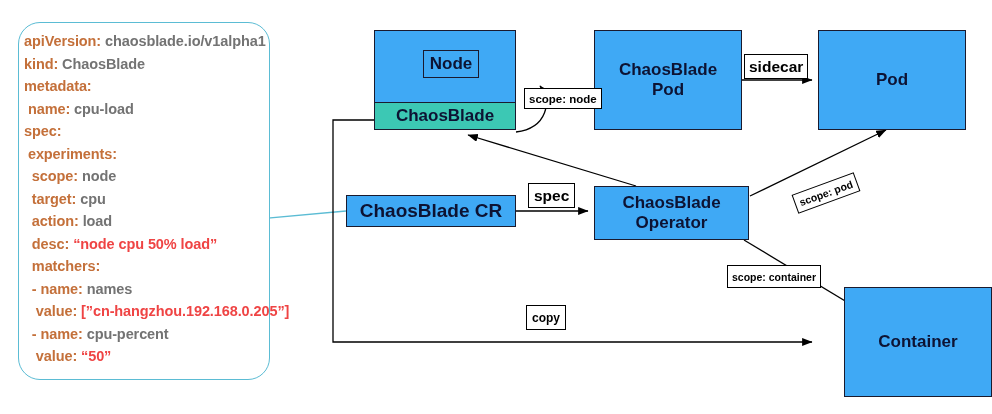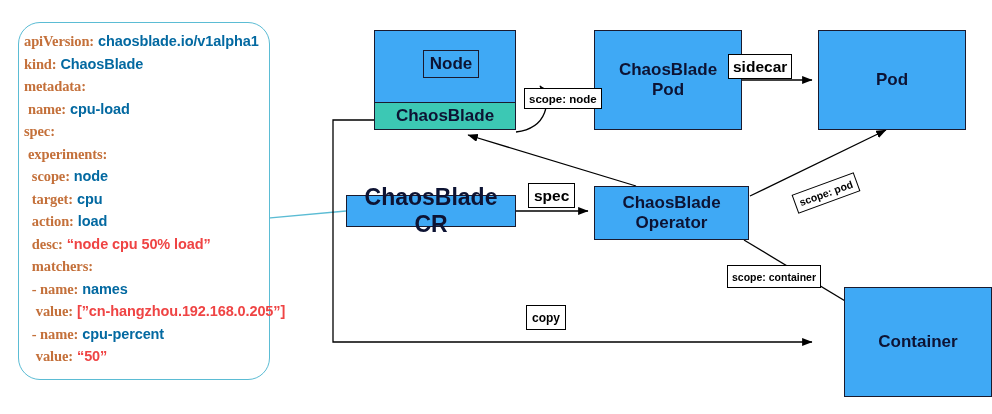--- a/index.html
+++ b/index.html
@@ -18,22 +18,22 @@
     position:absolute;left:18px;top:22px;width:252px;height:358px;
     border:1.6px solid #5bbcd4;border-radius:22px;background:#ffffff;
     box-sizing:border-box;
   }
   .yaml{
     position:absolute;left:24px;top:30px;width:300px;
     font-size:14.5px;font-weight:bold;line-height:22.5px;
     white-space:pre;letter-spacing:-0.1px;
   }
   .yaml .row{height:22.5px;}
-  .k{color:#c4703a;font-family:Liberation Serif, serif;}
-  .v{color:#0369a1;}
+  .k{color:#c4703a;}
+  .v{color:#737373;}
   .s{color:#ef4444;}
 
   
   .box{
     position:absolute;box-sizing:border-box;
     background:#3fa9f5;border:1.4px solid #1a1a2e;
     color:#0d1333;font-weight:bold;text-align:center;
     display:flex;align-items:center;justify-content:center;
     line-height:1.16;
   }
@@ -45,33 +45,33 @@
     position:absolute;left:423px;top:50px;width:56px;height:28px;
     border:1.5px solid #1a1a2e;background:#3fa9f5;color:#0d1333;
     font-size:17px;font-weight:bold;display:flex;align-items:center;
     justify-content:center;box-sizing:border-box;
   }
   #chaosblade-strip{
     left:374px;top:102px;width:142px;height:28px;font-size:17px;
   }
   #cb-pod-box{left:594px;top:30px;width:148px;height:100px;font-size:17px;}
   #pod-box{left:818px;top:30px;width:148px;height:100px;font-size:17px;}
-  #cb-cr-box{left:346px;top:195px;width:170px;height:32px;font-size:23px;}
+  #cb-cr-box{left:346px;top:195px;width:170px;height:32px;font-size:19px;}
   #cb-operator-box{left:594px;top:186px;width:155px;height:54px;font-size:17px;}
   #container-box{left:818px;top:287px;width:148px;height:110px;font-size:17px;margin-left:26px;}
 
   
   .elabel{
     position:absolute;background:#ffffff;border:1.4px solid #000000;
     color:#000000;font-weight:bold;box-sizing:border-box;
     display:flex;align-items:center;justify-content:center;
     white-space:nowrap;
   }
   #label-scope-node{left:524px;top:88px;height:21px;padding:0 4px;font-size:11.5px;}
-  #label-sidecar{left:728px;top:54px;height:25px;padding:4px 4px;font-size:15.5px;}
+  #label-sidecar{left:744px;top:54px;height:25px;padding:4px 4px;font-size:15.5px;}
   #label-apply{left:528px;top:183px;height:25px;padding:0 5px;font-size:15.5px;}
   #label-scope-pod{
     left:793px;top:183px;height:20px;padding:0 4px;font-size:10.5px;
     transform:rotate(-20deg);transform-origin:center center;
   }
   #label-scope-container{left:727px;top:265px;height:23px;padding:0 4px;font-size:10.5px;}
   #label-copy{left:526px;top:305px;height:25px;padding:0 5px;font-size:12px;}
 </style>
 </head>
 <body>

